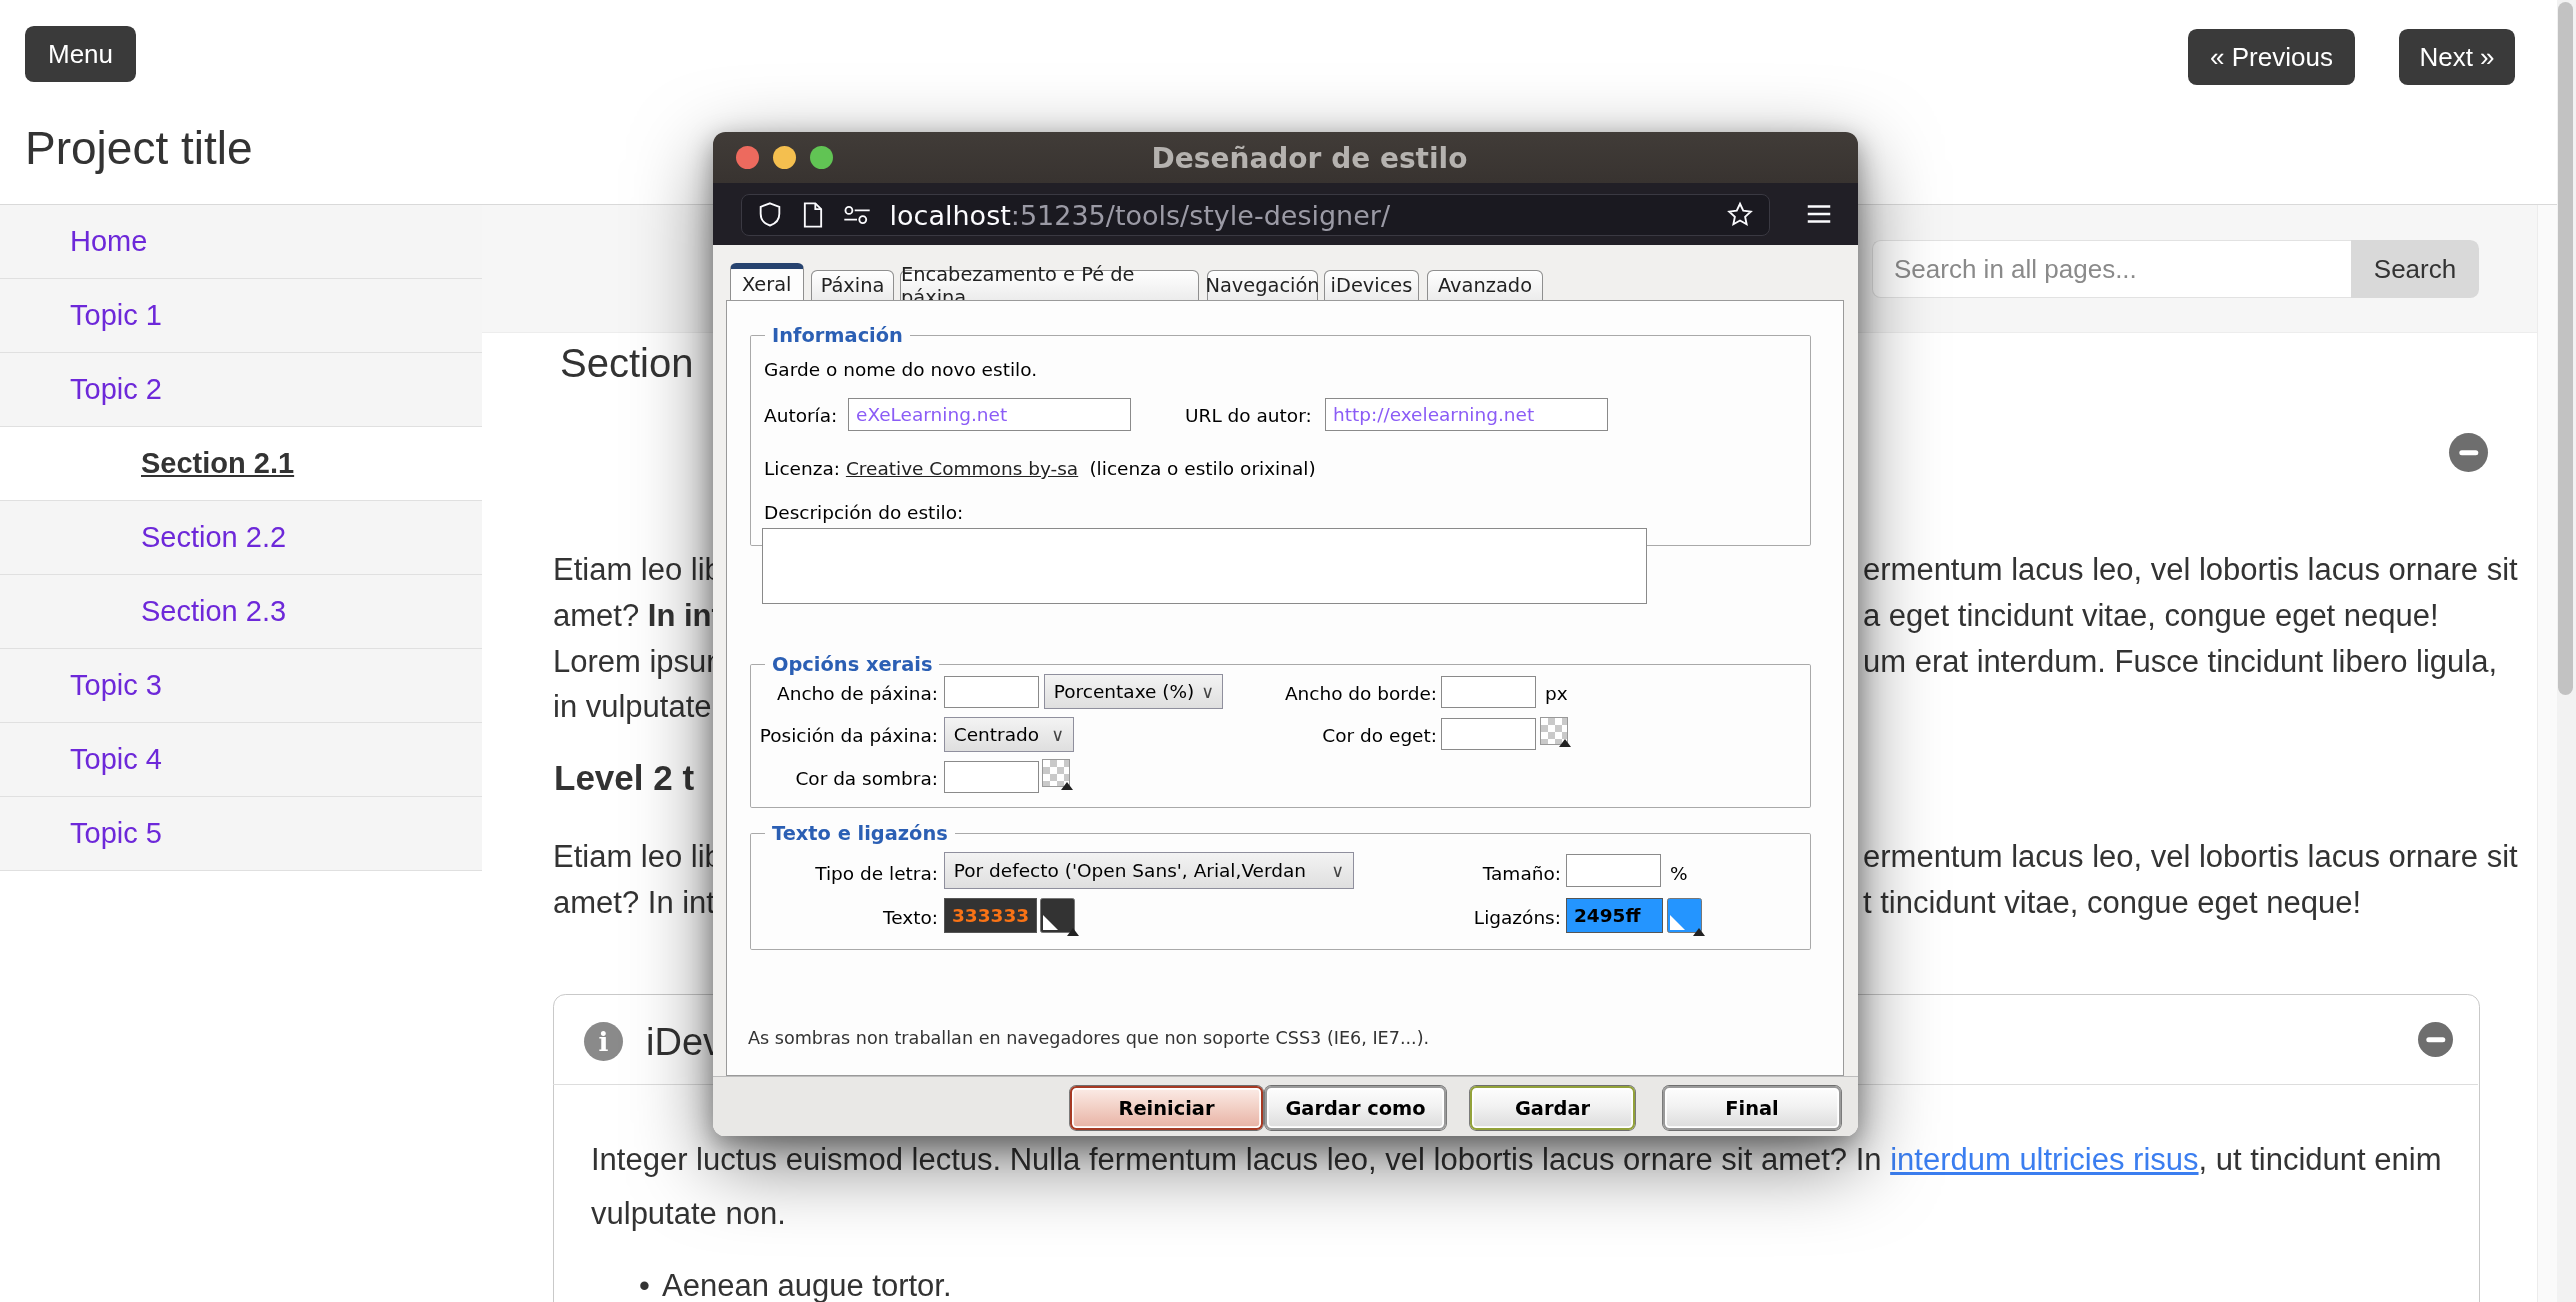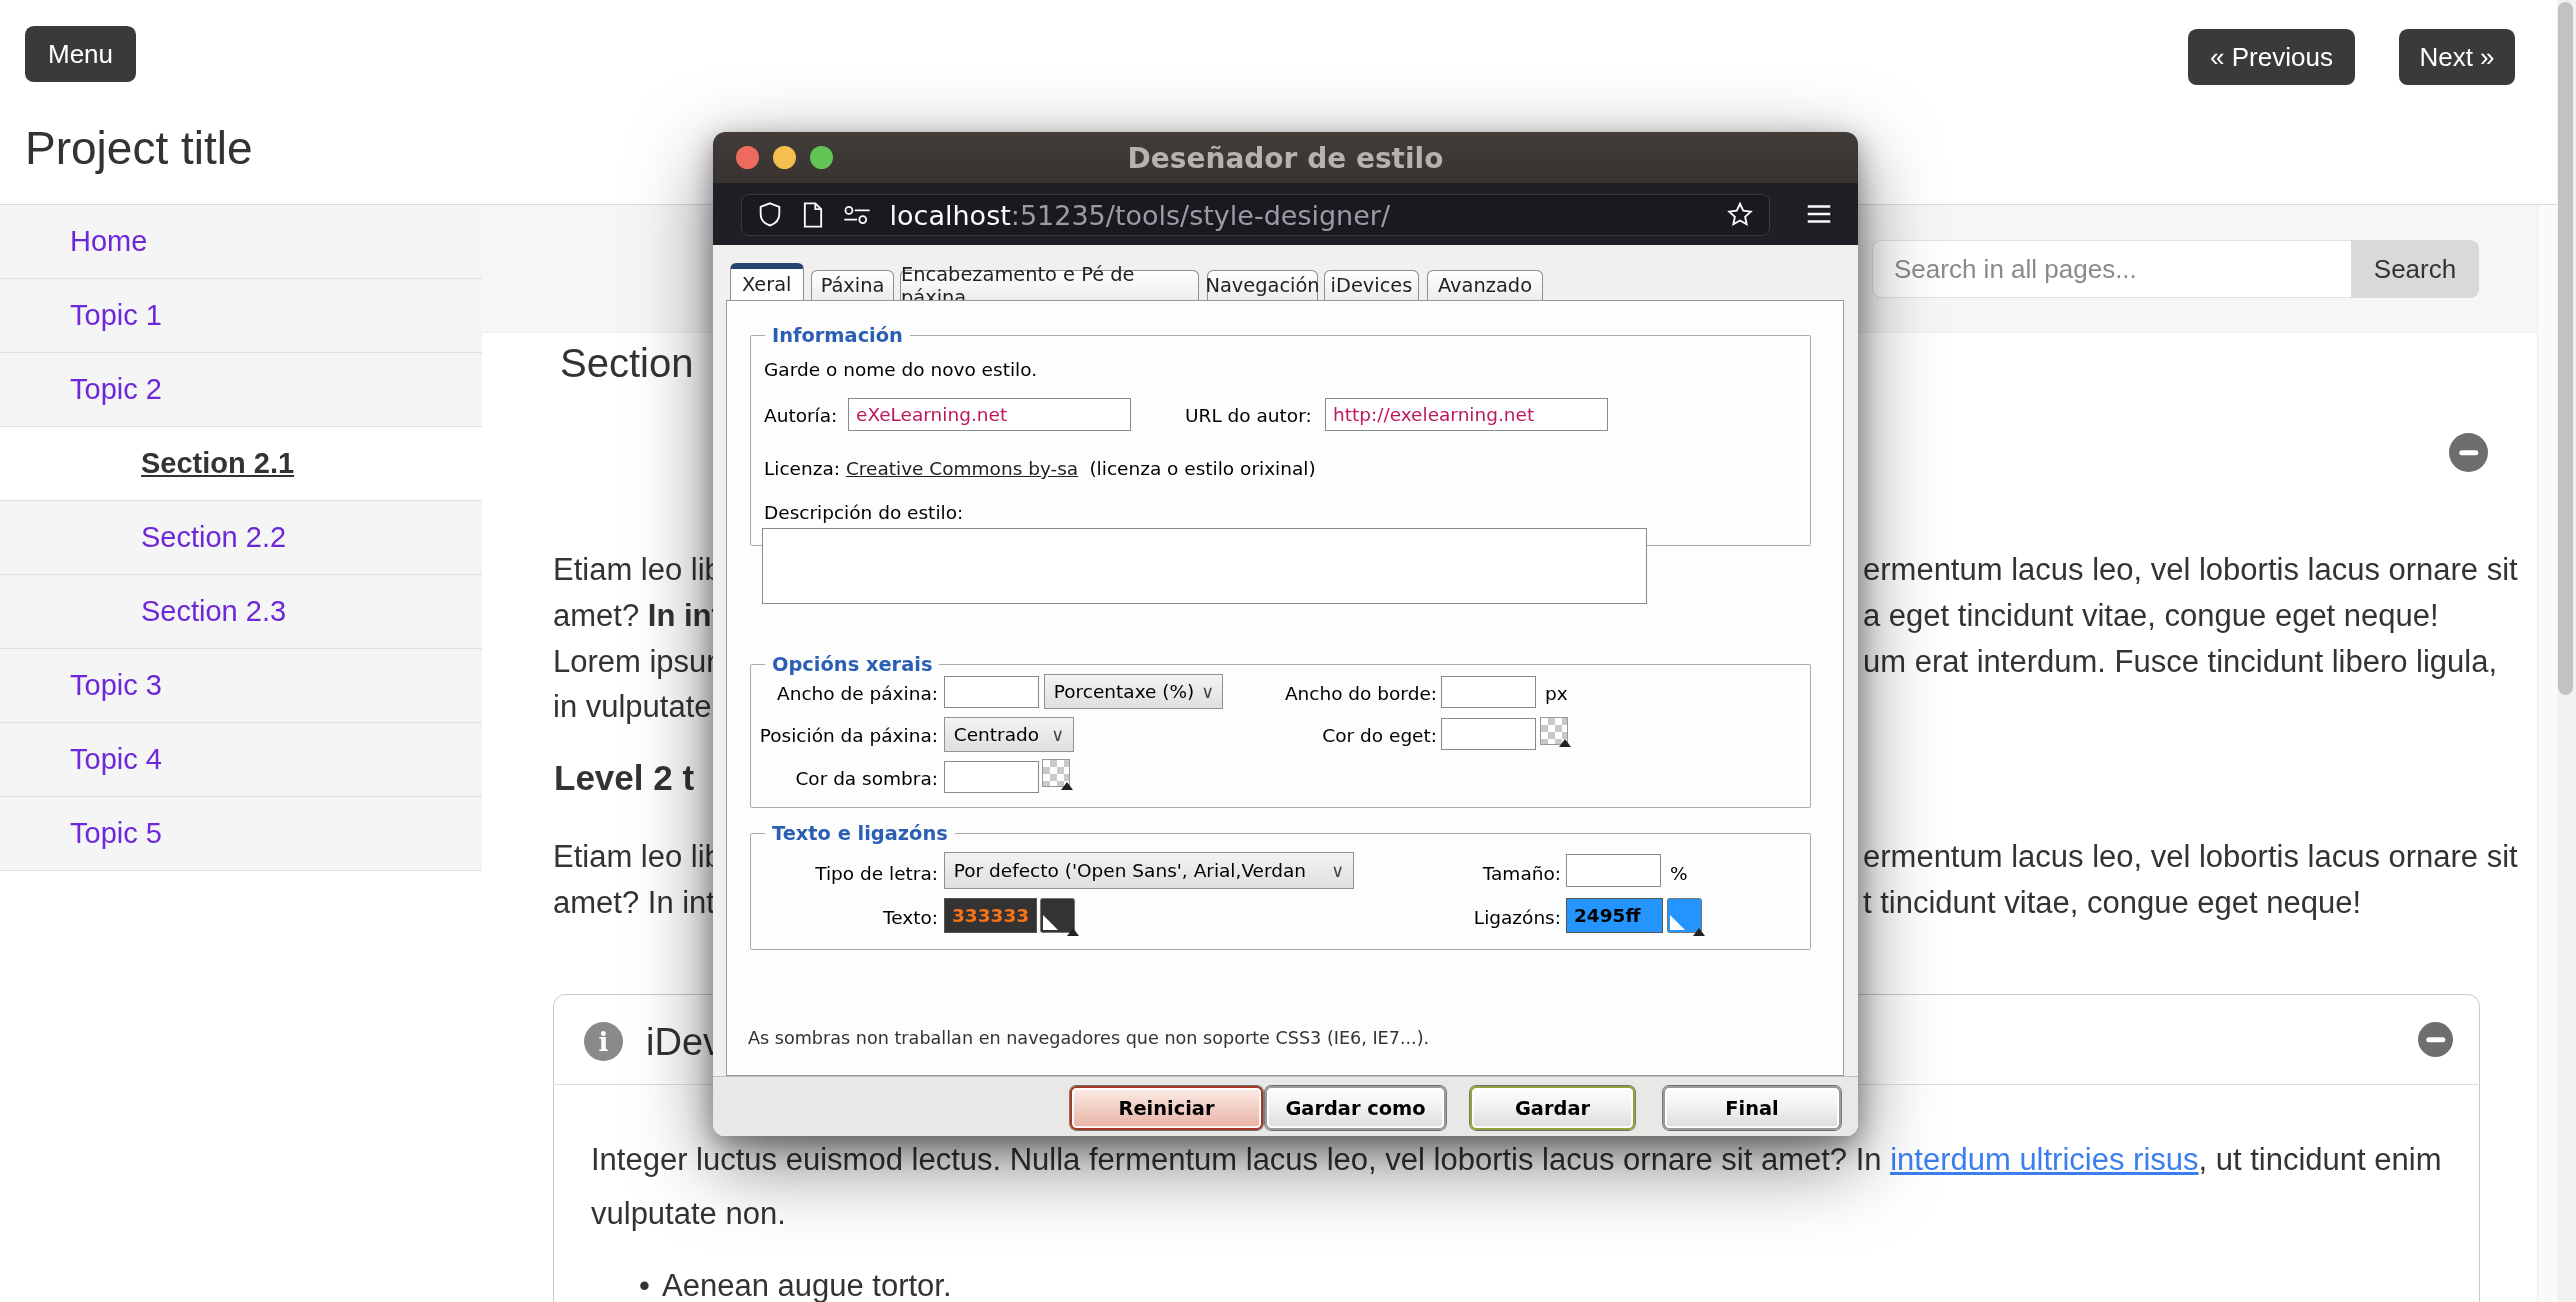--- a/index.html
+++ b/index.html
@@ -37,21 +37,21 @@
   .idev-divider{height:0.9px;background:#ddd;}
   .info-circle{width:39px;height:39px;border-radius:50%;background:#8a8a8a;color:#fff;display:flex;
                align-items:center;justify-content:center;font-family:"DejaVu Serif",serif;
                font-weight:bold;font-size:26px;}
   .bullet-item::before{content:"•";position:absolute;left:-23px;}
   
   .modal{border-radius:12.3px;overflow:hidden;
          box-shadow:0 26px 79px rgba(0,0,0,.5),0 8.8px 26px rgba(0,0,0,.35);}
   .titlebar{background:linear-gradient(#413c38,#383330);height:51px;position:relative;}
   .t-light{width:23px;height:23px;border-radius:50%;display:inline-block;cursor:pointer;}
-  .title-text{color:#b5b2af;font-size:28px;font-weight:600;font-family:"DejaVu Sans",sans-serif;}
+  .title-text{color:#b5b2af;font-size:28px;font-weight:600;font-family:"DejaVu Sans",sans-serif;margin-left:24px;}
   .urlrow{background:#211f26;height:62px;position:relative;}
   .urlfield{background:#1a1920;border:0.9px solid #3a3942;border-radius:8px;display:flex;align-items:center;
             cursor:text;}
   .urltext{font-family:"DejaVu Sans",sans-serif;font-size:27px;color:#fbfbfe;white-space:nowrap;}
   .urlgray{color:#9b9aa5;}
   .chrome-icon{display:inline-flex;align-items:center;justify-content:center;cursor:pointer;}
   
   .dlgbody{background:#f1f0ee;font-family:"DejaVu Sans",sans-serif;color:#000;}
   .tab{position:absolute;box-sizing:border-box;border:0.9px solid #8f8f8f;border-bottom:none;
        border-radius:6.2px 6.2px 0 0;background:linear-gradient(#ffffff,#ececec);
@@ -59,21 +59,21 @@
        font-family:"DejaVu Sans",sans-serif;}
   .tab.active{background:#fdfdfd;border-top:6.2px solid #27436f;
               background-image:linear-gradient(#fdfdfd,#fdfdfd);z-index:3;}
   .panel{background:#fdfdfd;border:0.9px solid #9a9a9a;box-sizing:border-box;}
   fieldset.dlg-fs{position:absolute;border:0.9px solid #a9a9a9;border-radius:1.8px;margin:0;padding:0;
                   box-sizing:border-box;}
   fieldset.dlg-fs legend{font-size:19.4px;font-weight:bold;color:#2b5fb4;margin-left:14px;padding:0 7px;
                          font-family:"DejaVu Sans",sans-serif;}
   .dlabel{font-size:18.5px;color:#000;white-space:nowrap;font-family:"DejaVu Sans",sans-serif;}
   .dlabel.r{text-align:right;}
-  .dinput{border:1.8px solid #8a8a8a;background:#fff;font-size:18.5px;color:#be185d;padding:0 7px;
+  .dinput{border:1.8px solid #8a8a8a;background:#fff;font-size:18.5px;color:#8b5cf6;padding:0 7px;
           box-sizing:border-box;font-family:"DejaVu Sans",sans-serif;outline:none;}
   .dselect{border:1.8px solid #8f8f9d;background:linear-gradient(#f3f3f3,#dfdfdf);font-size:18.5px;color:#000;
            display:flex;align-items:center;box-sizing:border-box;padding:0 8.8px;cursor:pointer;
            white-space:nowrap;overflow:hidden;font-family:"DejaVu Sans",sans-serif;}
   .dselect .chev{margin-left:auto;color:#444;font-size:17.6px;padding-left:7px;}
   .darea{border:0.9px solid #8a8a8a;background:#fff;box-sizing:border-box;}
   .checker{box-sizing:border-box;border:0.9px solid #999;background-color:#fff;cursor:pointer;
      background-image:linear-gradient(45deg,#c9c9c9 25%,transparent 25%,transparent 75%,#c9c9c9 75%),
                       linear-gradient(45deg,#c9c9c9 25%,transparent 25%,transparent 75%,#c9c9c9 75%);
      background-size:14px 14px;background-position:0 0,7px 7px;}

